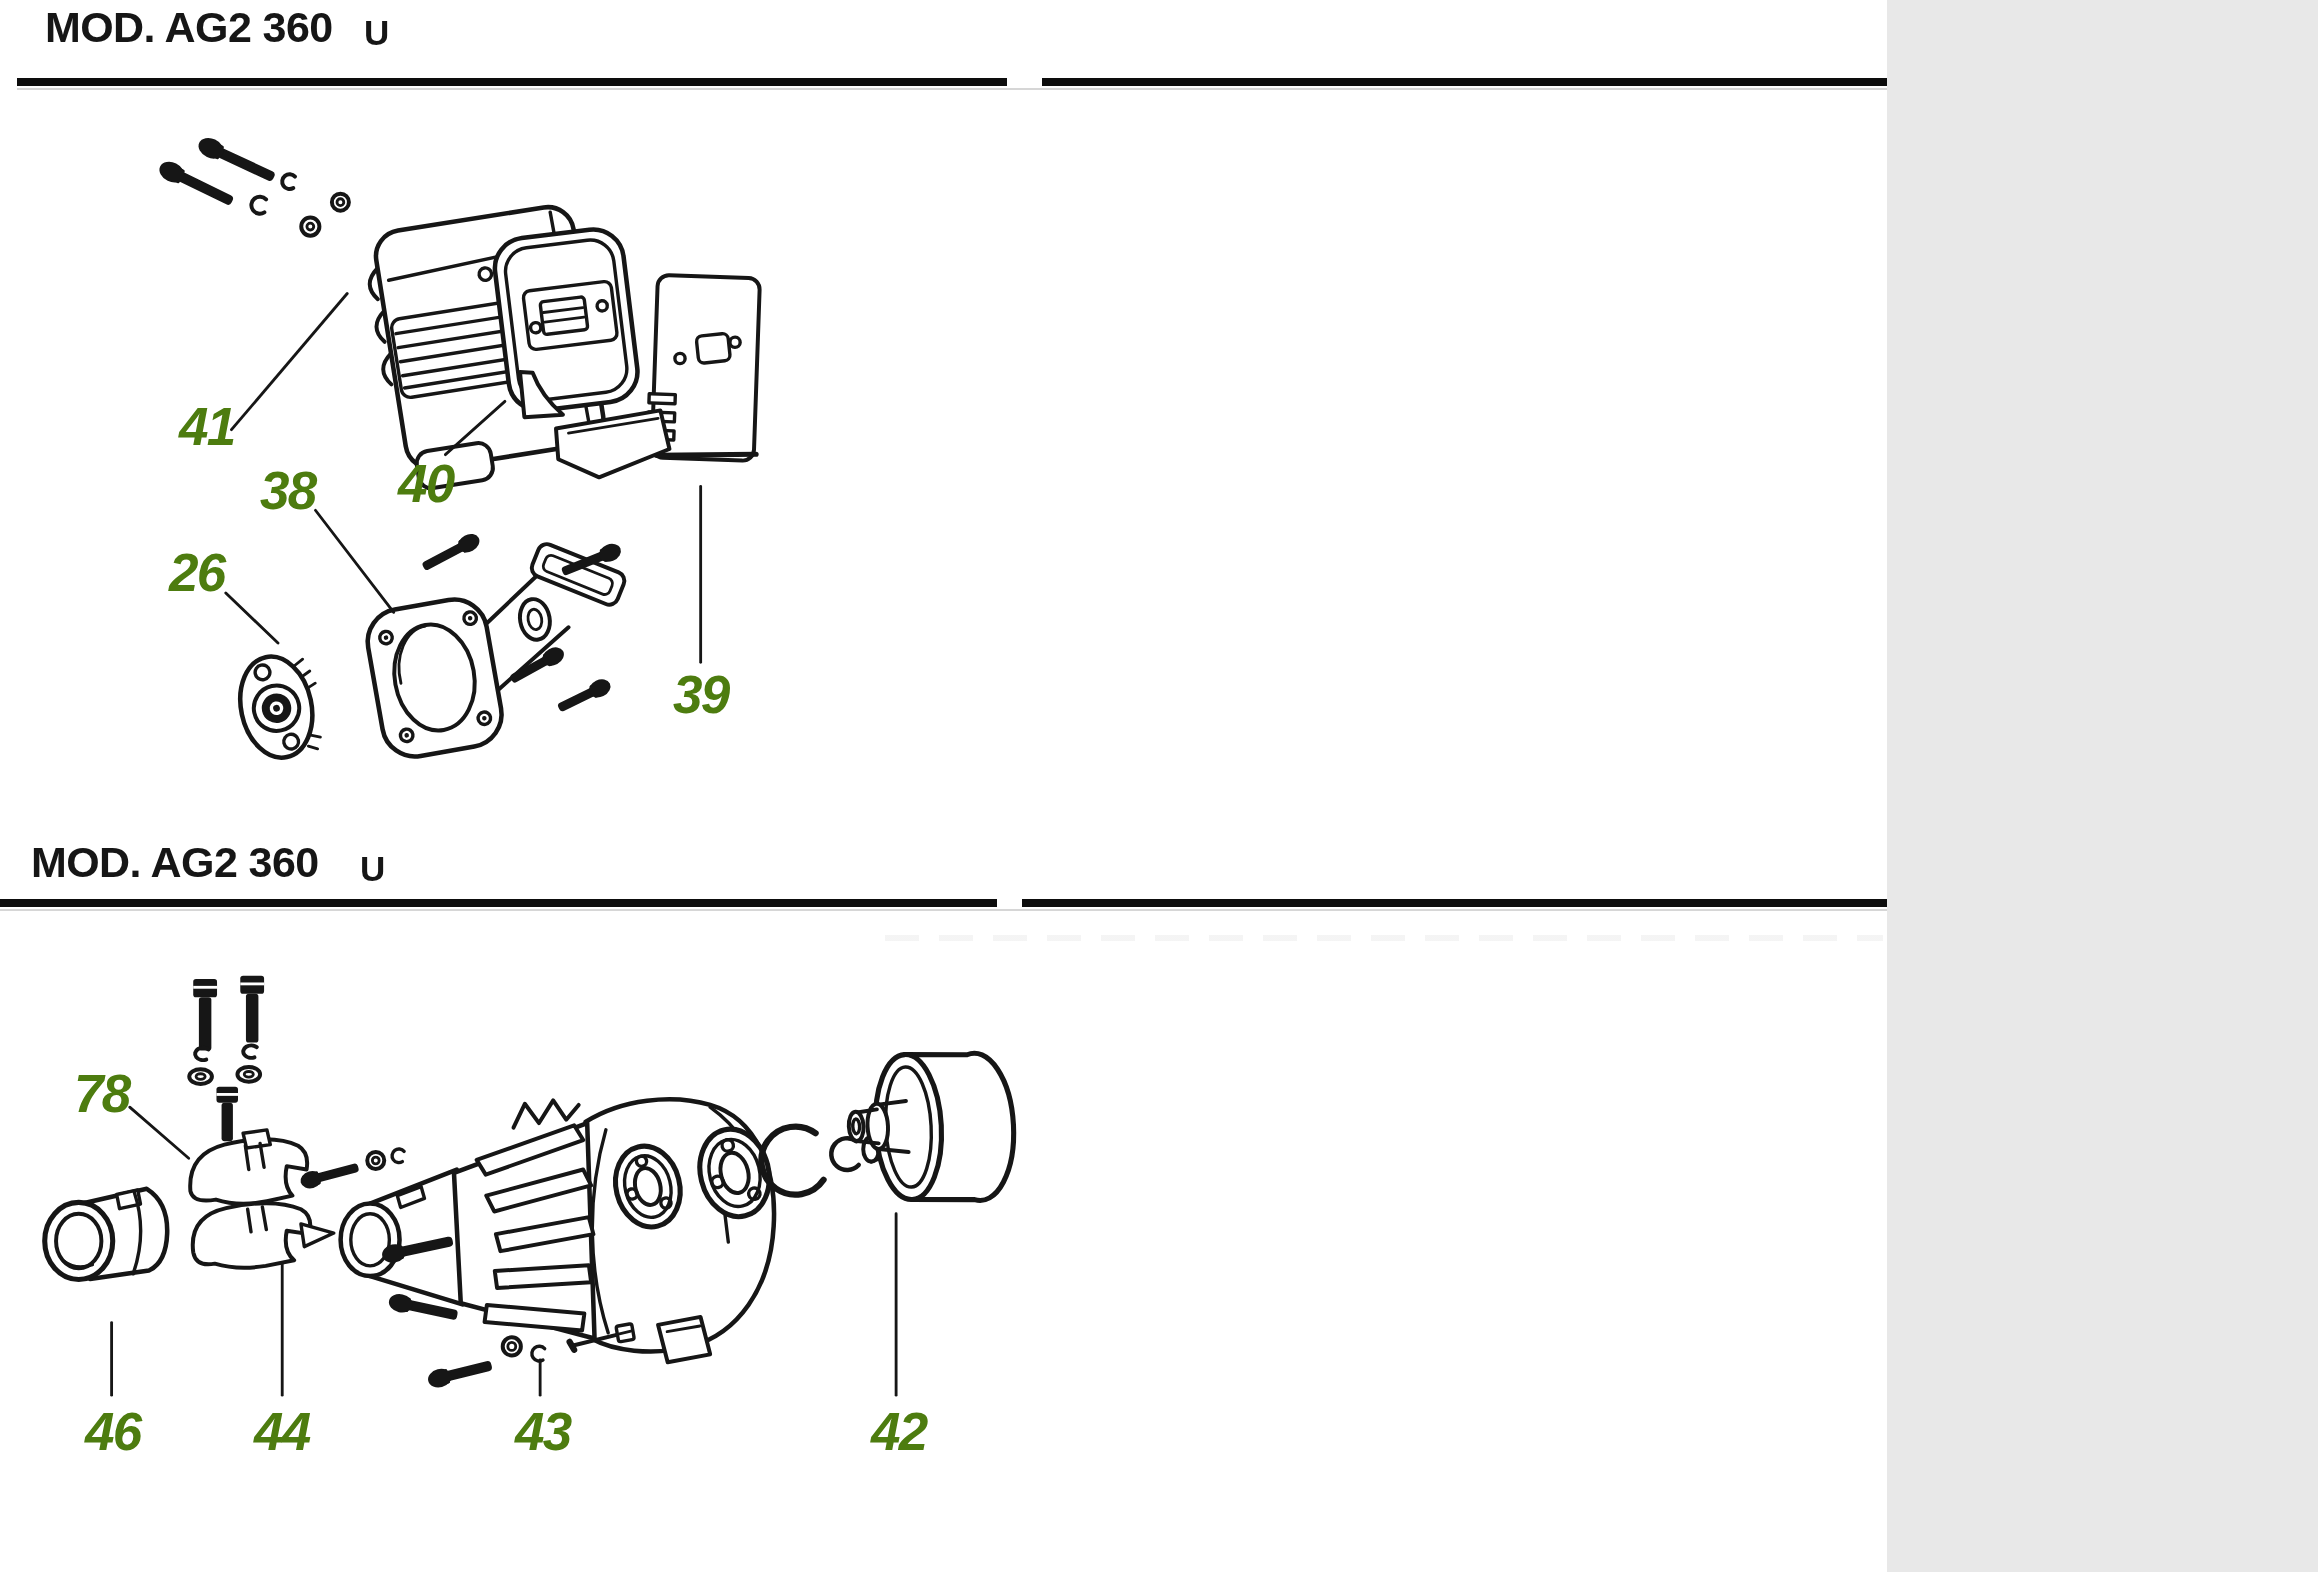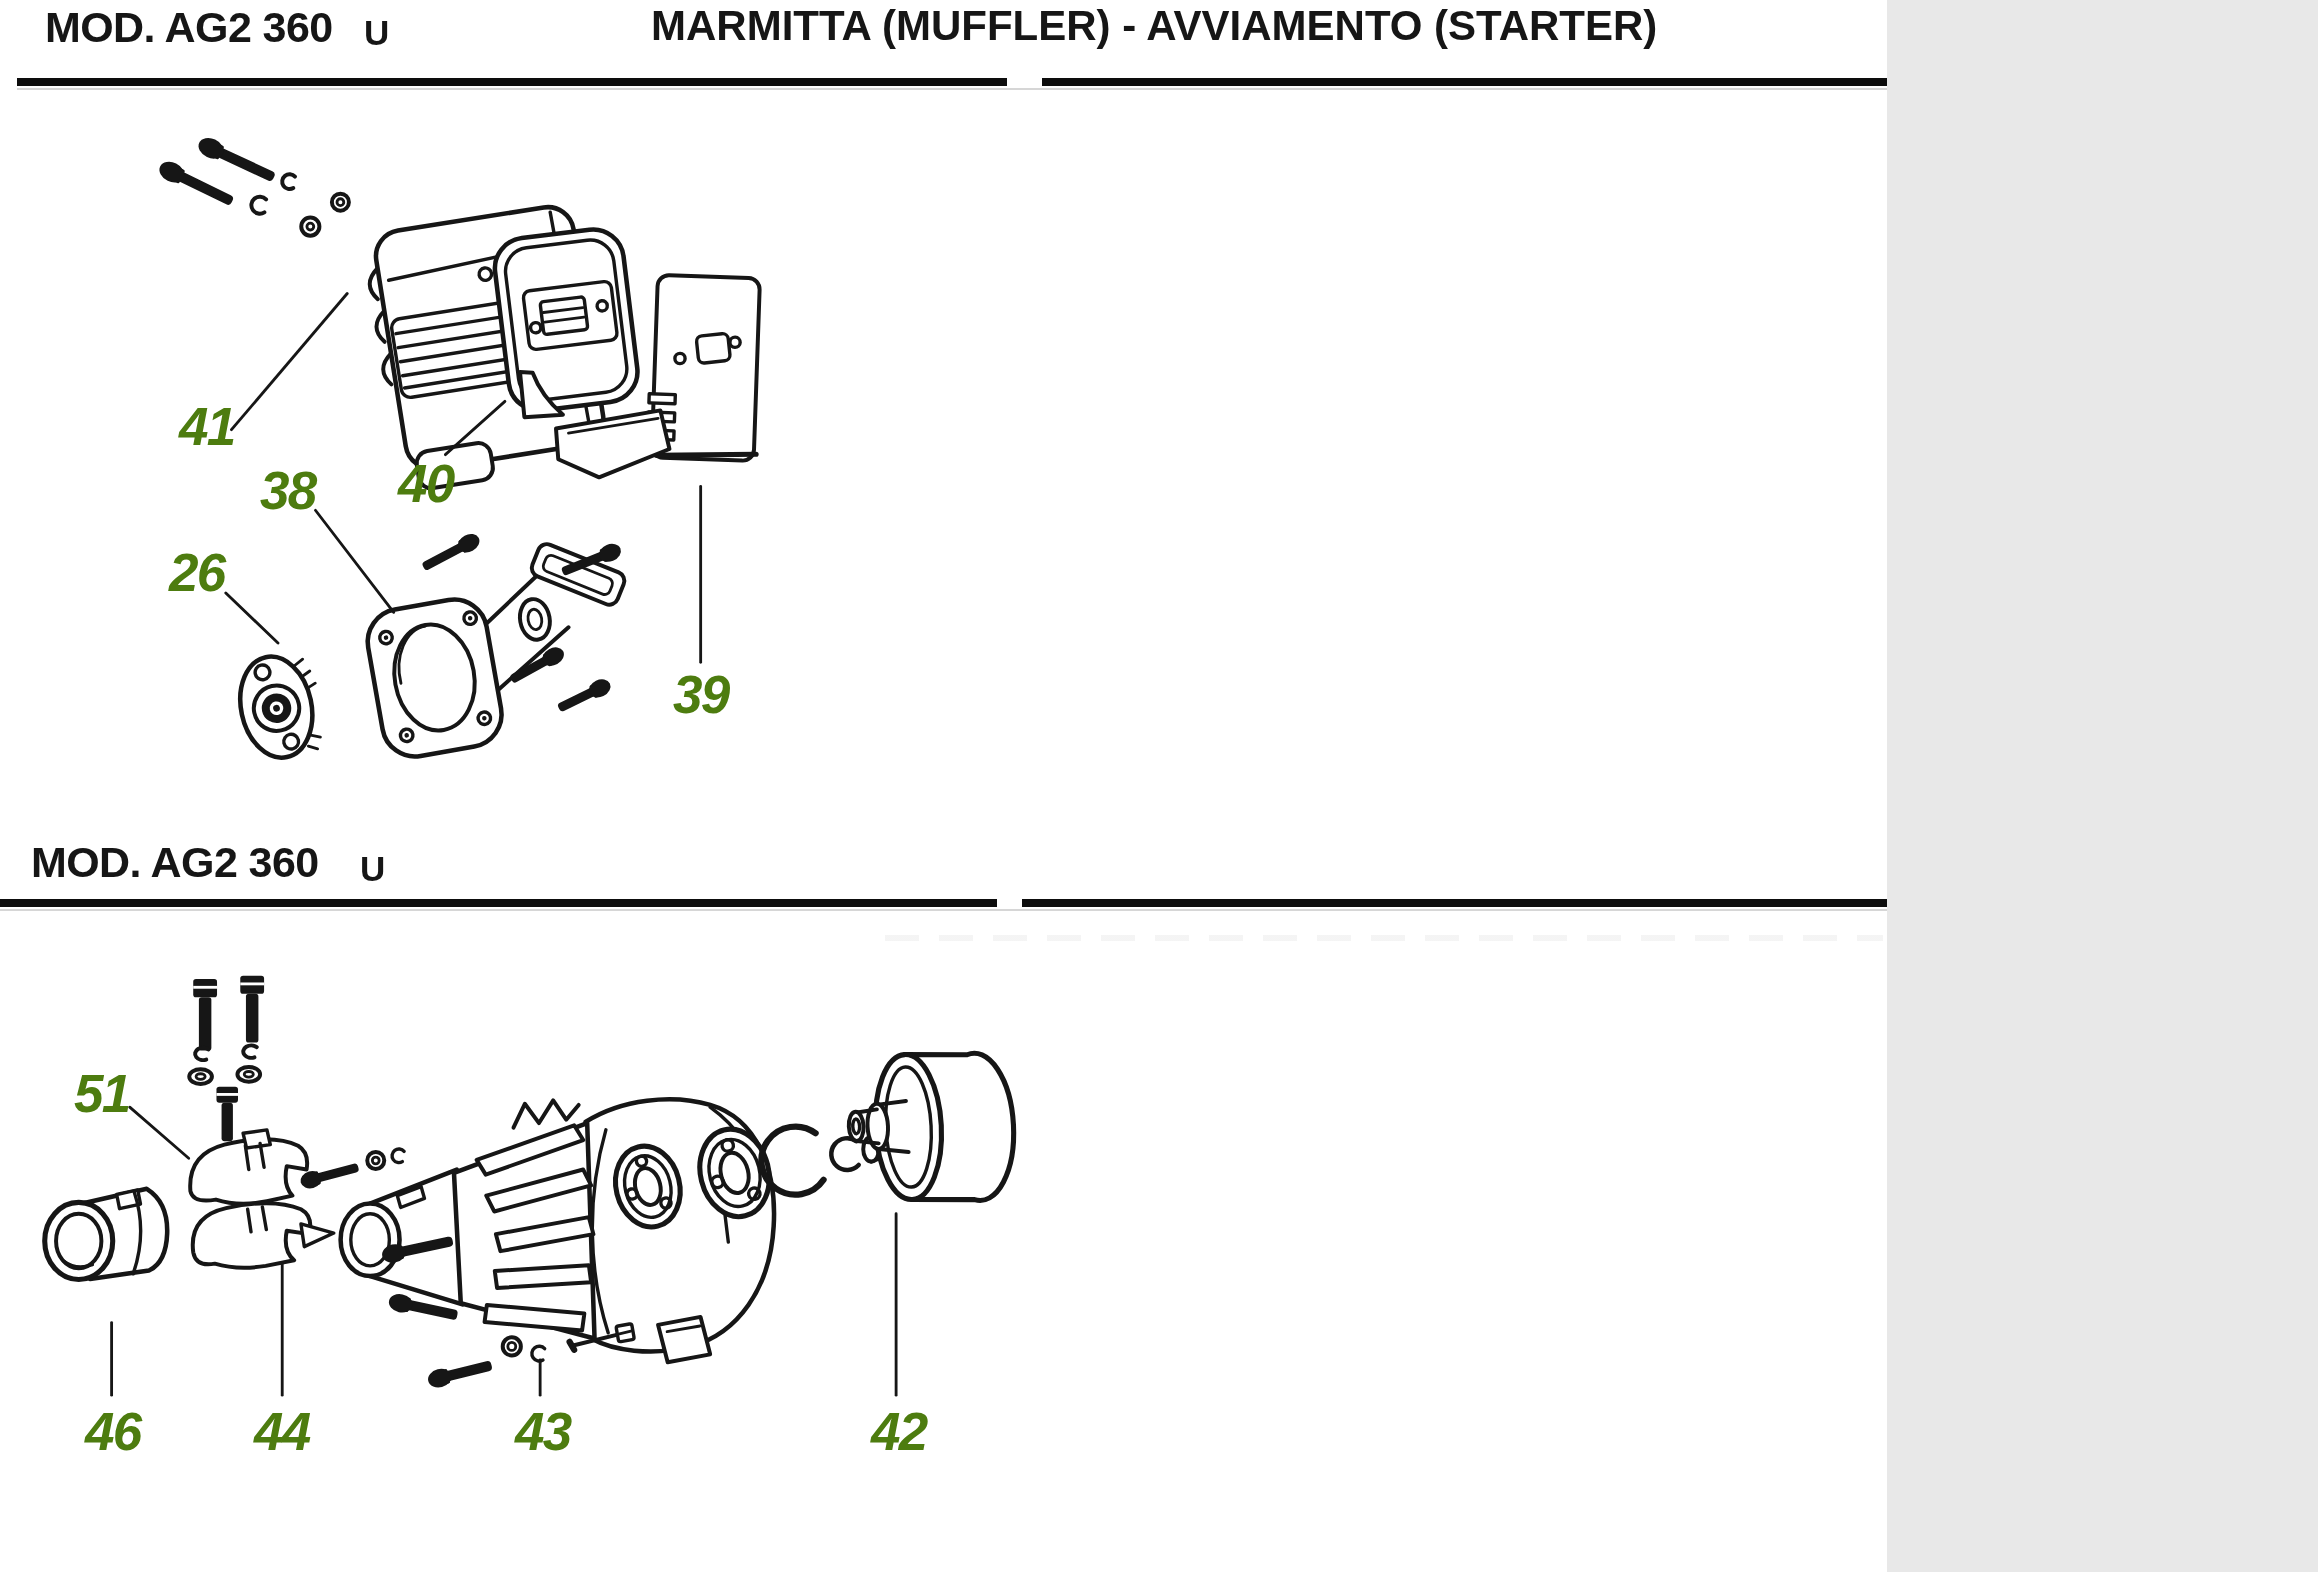--- a/index.html
+++ b/index.html
@@ -19,21 +19,20 @@
   .ghost{position:absolute;opacity:.45;background:repeating-linear-gradient(90deg,#d9d9d9 0 9px,transparent 9px 14.7px);}
   .ghost2{position:absolute;opacity:.3;background:repeating-linear-gradient(90deg,#dcdcdc 0 34px,transparent 34px 54px);}
 </style>
 </head>
 <body>
 
 <div class="page">
 
   <div class="model" style="left:45px;top:5.7px;">MOD. AG2 360</div>
   <div class="model-suffix" style="left:364px;top:14.7px;">U</div>
-  <div class="sec-title" style="left:651px;top:4.5px;">MARMITTA (MUFFLER) - AVVIAMENTO (STARTER)</div>
   <div class="ghost" style="left:2011px;top:35px;width:204px;height:8.5px;"></div>
 
   <div class="rule" style="left:17px;top:78px;width:990px;"></div>
   <div class="rule" style="left:1042px;top:78px;width:1277px;"></div>
   <div class="rule-shadow" style="left:17px;top:88px;width:2302px;"></div>
 
   <svg style="left:0;top:96px;" width="851" height="681" viewBox="0 170 1500 1200">
 
     <g transform="translate(372,262) rotate(25)">
       <rect class="ink" x="14" y="-9" width="108" height="18" rx="7"></rect>
@@ -317,20 +316,20 @@
 
     <g class="ln" stroke-width="5">
       <path d="M 228,1952 L 332,2042"></path>
       <path d="M 196,2332 L 196,2460"></path>
       <path d="M 497,2228 L 497,2460"></path>
       <path d="M 952,2398 L 952,2460"></path>
       <path d="M 1580,2140 L 1580,2460"></path>
     </g>
   </svg>
 
-  <div class="part-num" style="left:74px;top:1067px;">51</div>
+  <div class="part-num" style="left:74px;top:1067px;">78</div>
   <div class="part-num" style="left:85px;top:1405px;">46</div>
   <div class="part-num" style="left:254px;top:1405px;">44</div>
   <div class="part-num" style="left:515px;top:1405px;">43</div>
   <div class="part-num" style="left:871px;top:1405px;">42</div>
 
 </div>
 
 
 </body></html>

